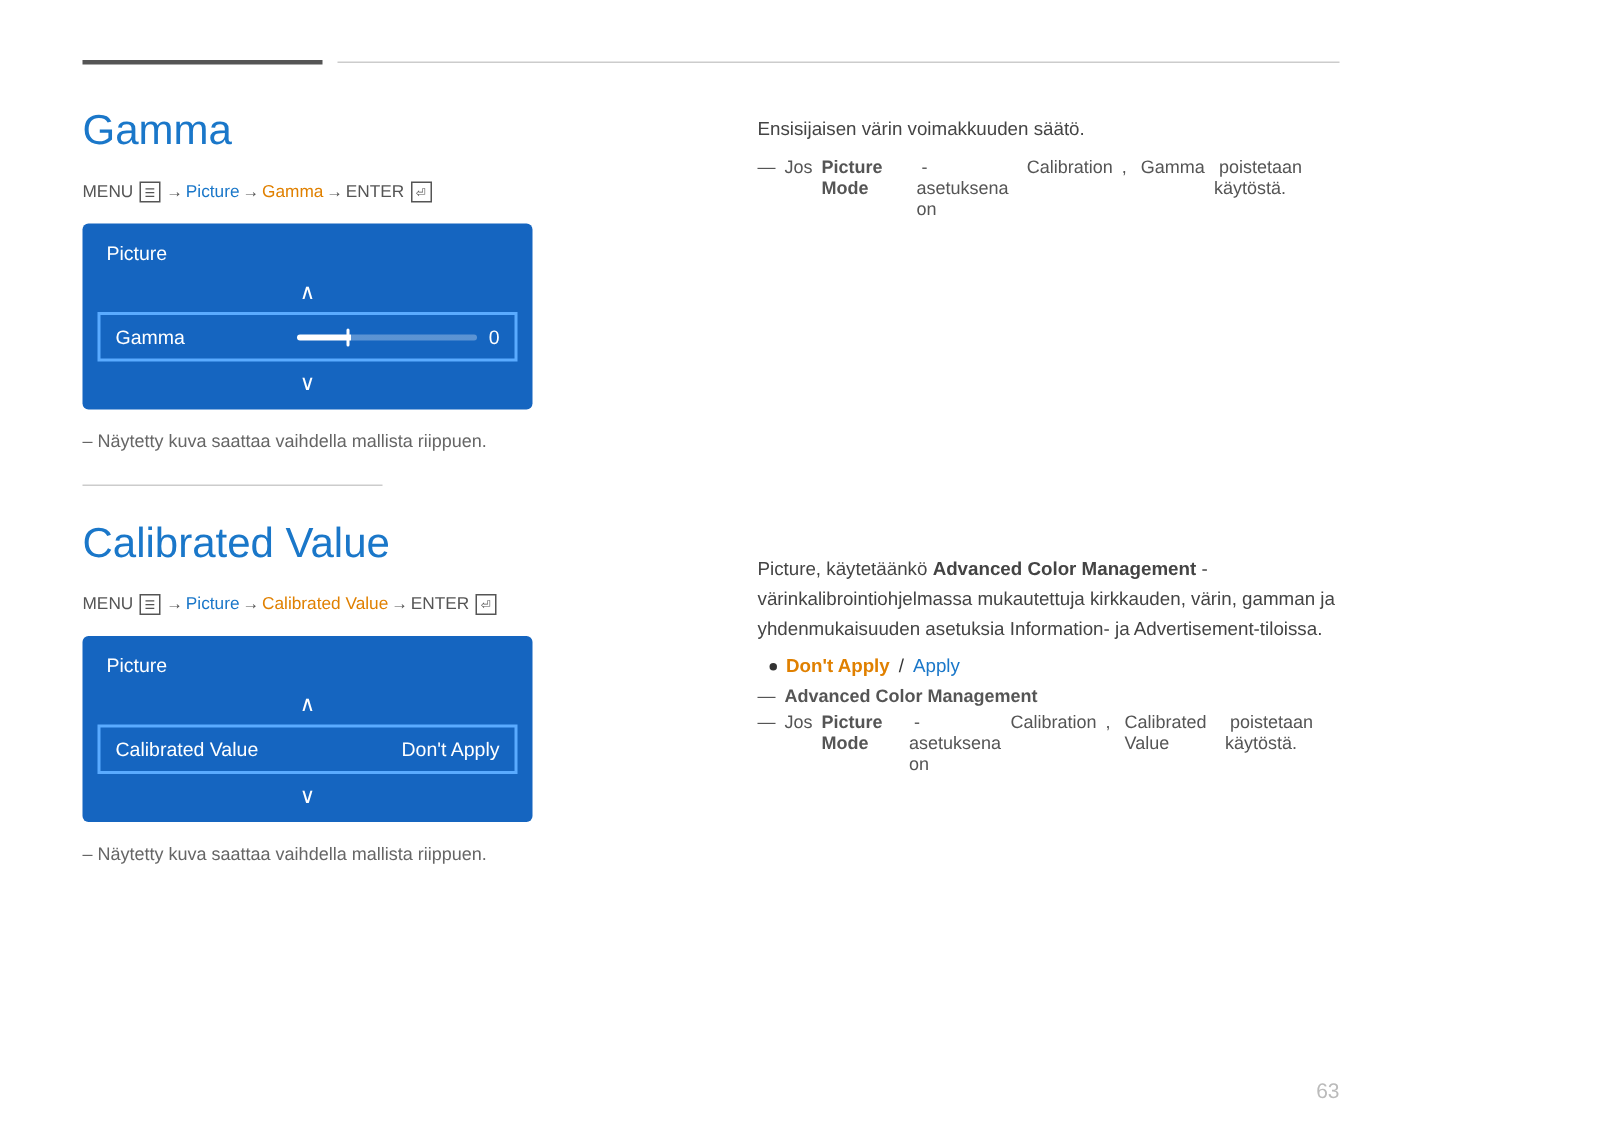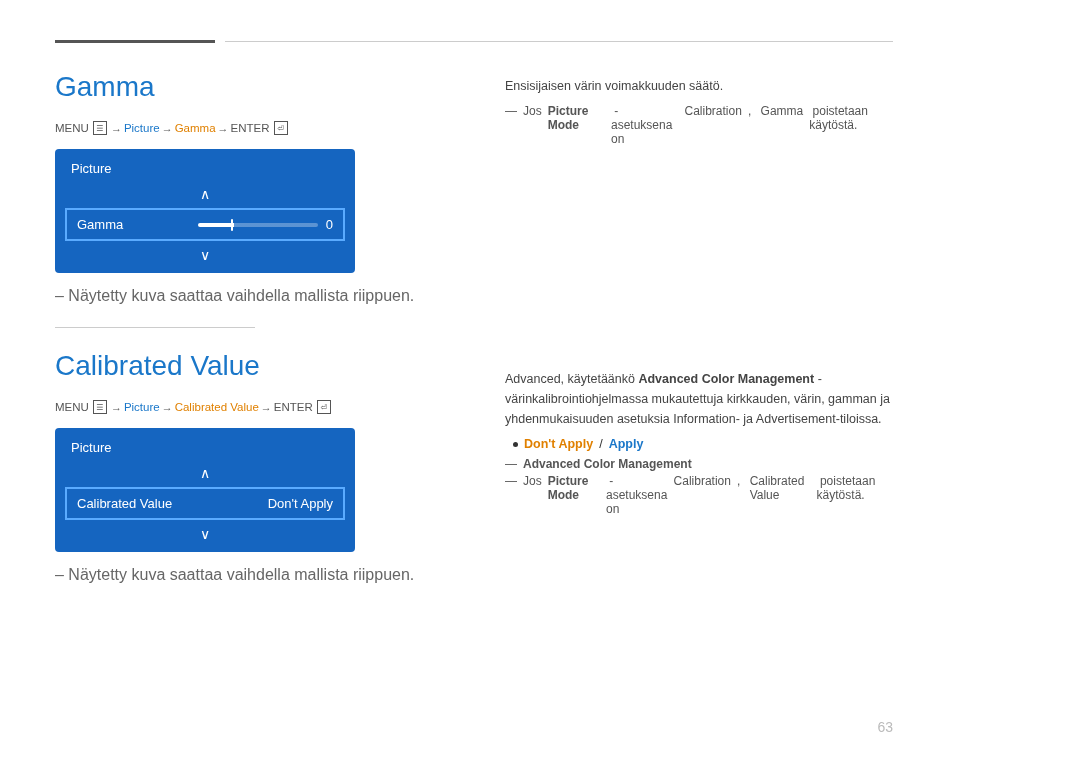--- a/index.html
+++ b/index.html
@@ -172,21 +172,21 @@
       position: absolute;
       left: 28%;
       top: -4px;
       width: 2px;
       height: 12px;
       background: #fff;
       border-radius: 1px;
     }
 
     .note-text {
-      font-size: 16px;
+      font-size: 12px;
       color: #666;
       margin-top: 6px;
     }
 
     
     .section-divider {
       width: 200px;
       height: 1px;
       background: #ccc;
       margin: 22px 0 22px 0;
@@ -216,21 +216,21 @@
       flex-shrink: 0;
     }
 
     .dont-apply-link {
       color: #e08000;
       font-weight: 600;
     }
 
     .apply-link {
       color: #1a77c9;
-      font-weight: 700;
+      font-weight: 400;
     }
 
     .em-dash-line {
       display: flex;
       align-items: flex-start;
       gap: 6px;
       margin: 3px 0;
       font-size: 12px;
       color: #555;
     }
@@ -343,21 +343,21 @@
           <span>,&nbsp;</span>
           <span class="link-orange">Gamma</span>
           <span>&nbsp;poistetaan käytöstä.</span>
         </div>
       </div>
 
       <div style="height: 220px;"></div>
 
       <div class="right-section2">
         <p class="right-desc">
-          <span>Advanced, käytetäänkö</span>
+          <span>Picture, käytetäänkö</span>
           <b>Advanced Color Management</b>
           <span>-värinkalibrointiohjelmassa mukautettuja kirkkauden, värin, gamman ja yhdenmukaisuuden asetuksia Information- ja Advertisement-tiloissa.</span>
         </p>
 
         <div class="bullet-line">
           <div class="bullet-dot"></div>
           <span class="dont-apply-link">Don't Apply</span>
           <span> / </span>
           <span class="apply-link">Apply</span>
         </div>

